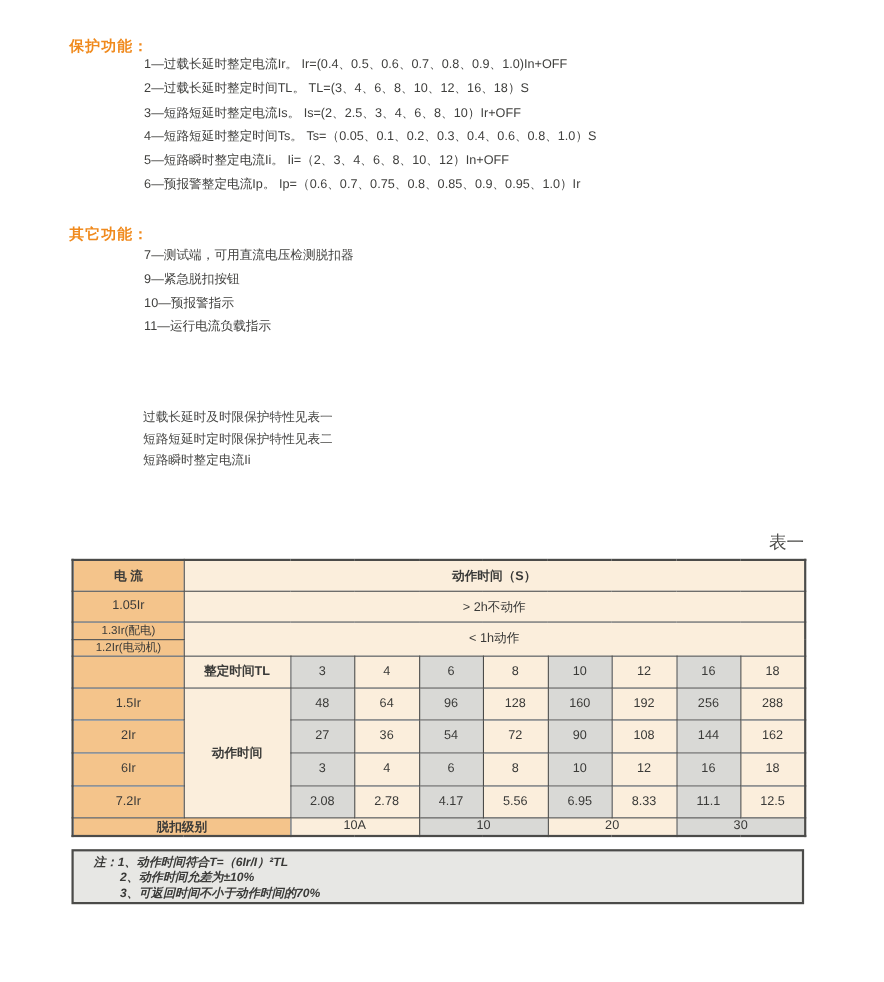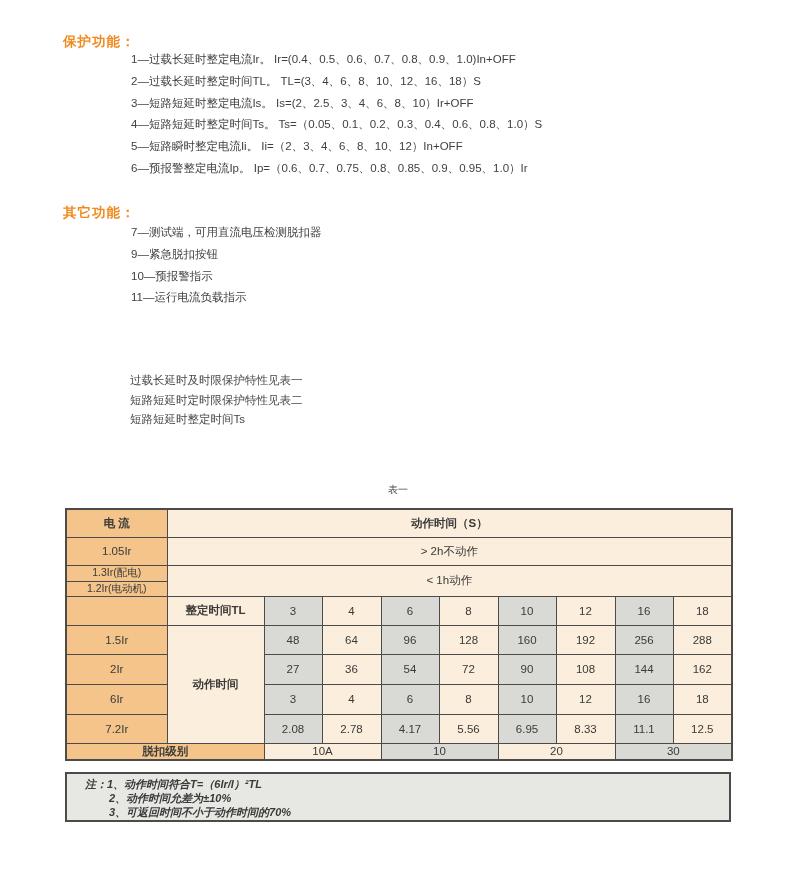--- a/index.html
+++ b/index.html
@@ -11,21 +11,21 @@
   .sec-heading {
     position:absolute; left:63px; font-size:13.5px; font-weight:bold;
     color:#f08a1d; letter-spacing:1px;
   }
   #protection-heading { top:33px; }
   #other-heading { top:204px; }
   .list { position:absolute; left:131px; font-size:11.5px; line-height:21.8px; color:#3f3f3d; }
   #protection-list { top:49px; }
   #other-list { top:222px; }
   #references { position:absolute; left:130px; top:371px; font-size:11.5px; line-height:19.6px; color:#474745; }
-  #table-title { position:absolute; left:65px; top:483px; width:666px; text-align:center; font-size:10px; color:#4a4a48; }
+  #table-title { position:absolute; left:65px; top:483px; width:666px; text-align:right; font-size:16px; color:#4a4a48; }
 
   #spec-table {
     position:absolute; left:65px; top:508px; width:666px;
     border-collapse:collapse; table-layout:fixed;
     font-size:11.5px; color:#3a3a38;
   }
   #spec-table td {
     border:1.5px solid #4b4b49; text-align:center; vertical-align:middle;
     padding:0; overflow:hidden; white-space:nowrap;
   }
@@ -61,21 +61,21 @@
 <div class="list" id="other-list">
   <div>7—测试端，可用直流电压检测脱扣器</div>
   <div>9—紧急脱扣按钮</div>
   <div>10—预报警指示</div>
   <div>11—运行电流负载指示</div>
 </div>
 
 <div id="references">
   <div>过载长延时及时限保护特性见表一</div>
   <div>短路短延时定时限保护特性见表二</div>
-  <div>短路短延时整定时间Ts</div>
+  <div>短路瞬时整定电流Ii</div>
 </div>
 
 <div id="table-title">表一</div>
 
 <table id="spec-table">
   <colgroup>
     <col style="width:101px">
       <col style="width:97px">
     <col style="width:58px">
       <col style="width:59px">

